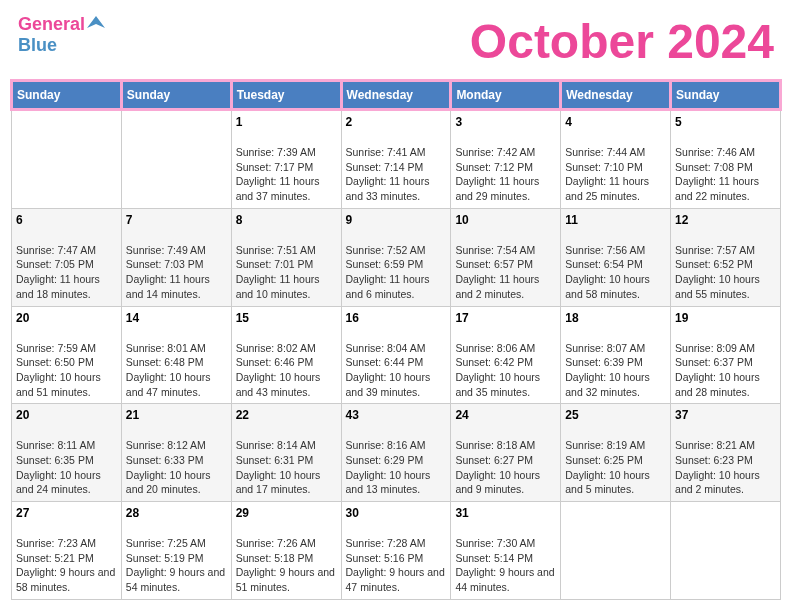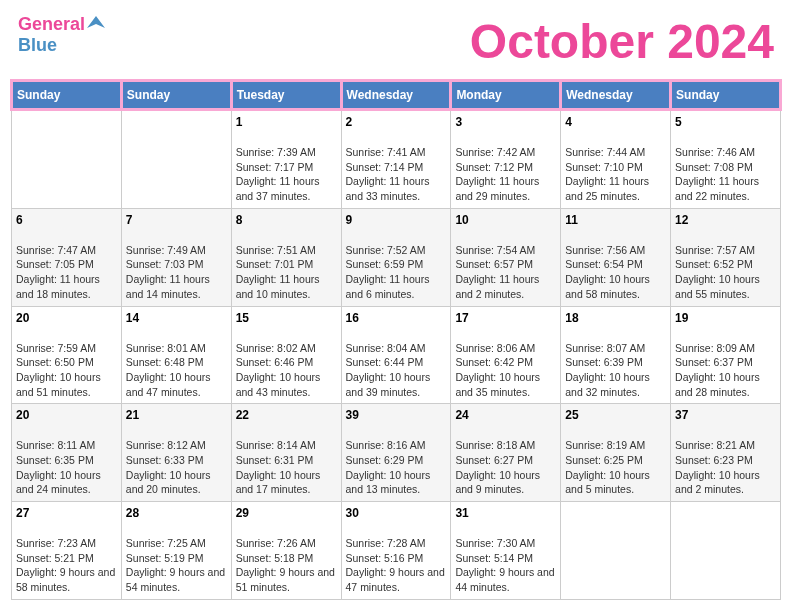--- a/index.html
+++ b/index.html
@@ -213,21 +213,21 @@
         </td>
         <td>
           <span class="day-number">21</span>
           <div class="day-info">Sunrise: 8:12 AM<br>Sunset: 6:33 PM<br>Daylight: 10 hours and 20 minutes.</div>
         </td>
         <td>
           <span class="day-number">22</span>
           <div class="day-info">Sunrise: 8:14 AM<br>Sunset: 6:31 PM<br>Daylight: 10 hours and 17 minutes.</div>
         </td>
         <td>
-          <span class="day-number">39</span>
+          <span class="day-number">43</span>
           <div class="day-info">Sunrise: 8:16 AM<br>Sunset: 6:29 PM<br>Daylight: 10 hours and 13 minutes.</div>
         </td>
         <td>
           <span class="day-number">24</span>
           <div class="day-info">Sunrise: 8:18 AM<br>Sunset: 6:27 PM<br>Daylight: 10 hours and 9 minutes.</div>
         </td>
         <td>
           <span class="day-number">25</span>
           <div class="day-info">Sunrise: 8:19 AM<br>Sunset: 6:25 PM<br>Daylight: 10 hours and 5 minutes.</div>
         </td>

